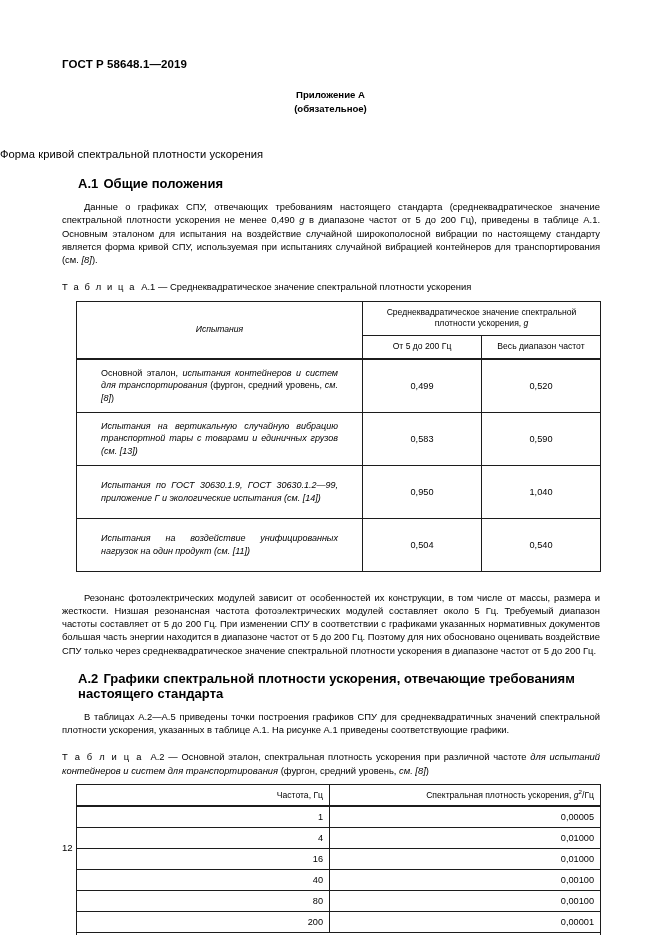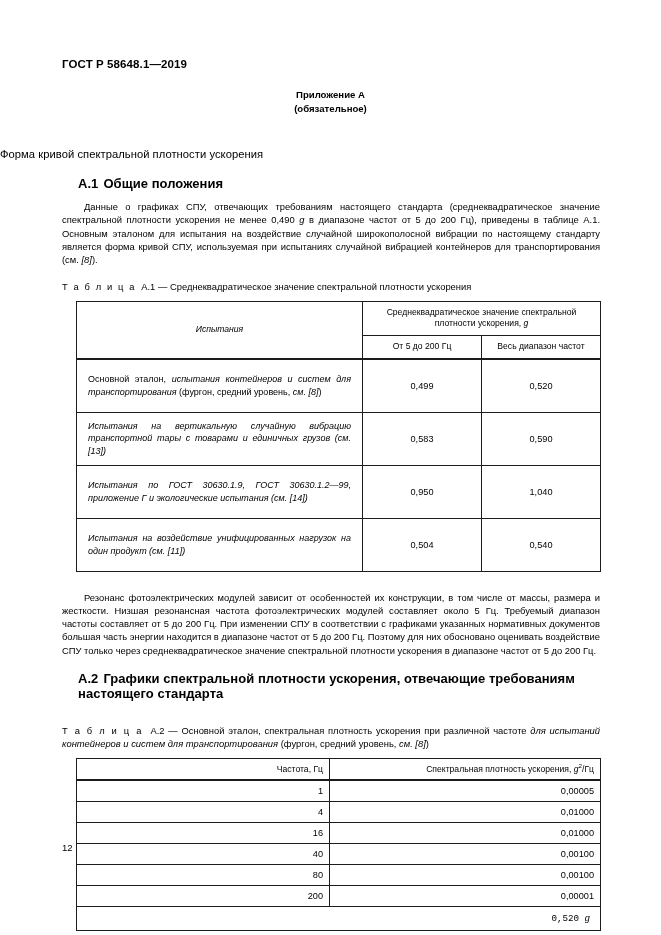--- a/index.html
+++ b/index.html
@@ -113,21 +113,21 @@
     border-bottom-width: 1px;
   }
   table.gost thead {
     border-bottom: 2px solid #1c1c1c;
   }
   table.gost tbody td.desc {
     text-align: justify;
     font-style: italic;
     font-size: 9px;
     line-height: 1.38;
-    padding: 5px 11px;
+    padding: 5px 24px;
   }
   table.gost tbody td.num {
     text-align: center;
     font-size: 9.2px;
   }
   .roman { font-style: normal; }
   .ital { font-style: italic; }
 
   
   table.gost2 {
@@ -236,20 +236,21 @@
     <div class="gap-lg"></div>
 
     <p class="body">Резонанс фотоэлектрических модулей зависит от особенностей их конструкции, в том числе от массы, размера и жесткости. Низшая резонансная частота фотоэлектрических модулей составляет около 5 Гц. Требуемый диапазон частоты составляет от 5 до 200 Гц. При изменении СПУ в соответствии с графиками указанных нормативных документов большая часть энергии находится в диапазоне частот от 5 до 200 Гц. Поэтому для них обосновано оценивать воздействие СПУ только через среднеквадратическое значение спектральной плотности ускорения в диапазоне частот от 5 до 200 Гц.</p>
 
     <div class="gap-md"></div>
 
     <h3 class="sec">
       <span class="num">А.2</span><span>Графики спектральной плотности ускорения, отвечающие требованиям настоящего стандарта</span>
     </h3>
 
+    <p class="body">В таблицах А.2—А.5 приведены точки построения графиков СПУ для среднеквадратичных значений спектральной плотности ускорения, указанных в таблице А.1. На рисунке А.1 приведены соответствующие графики.</p>
 
     <div class="gap-md"></div>
 
     <p class="tbl-caption"><span class="sp">Т а б л и ц а</span>&nbsp;&nbsp;<span>А.2</span> <span>— Основной эталон, спектральная плотность ускорения при различной частоте </span><span class="ital">для испытаний контейнеров и систем для транспортирования </span><span>(фургон, средний уровень, </span><span class="ital">см. [8]</span><span>)</span></p>
 
     <table class="gost2">
       <colgroup>
         <col style="width:253px">
         <col style="width:271px">
       </colgroup>

